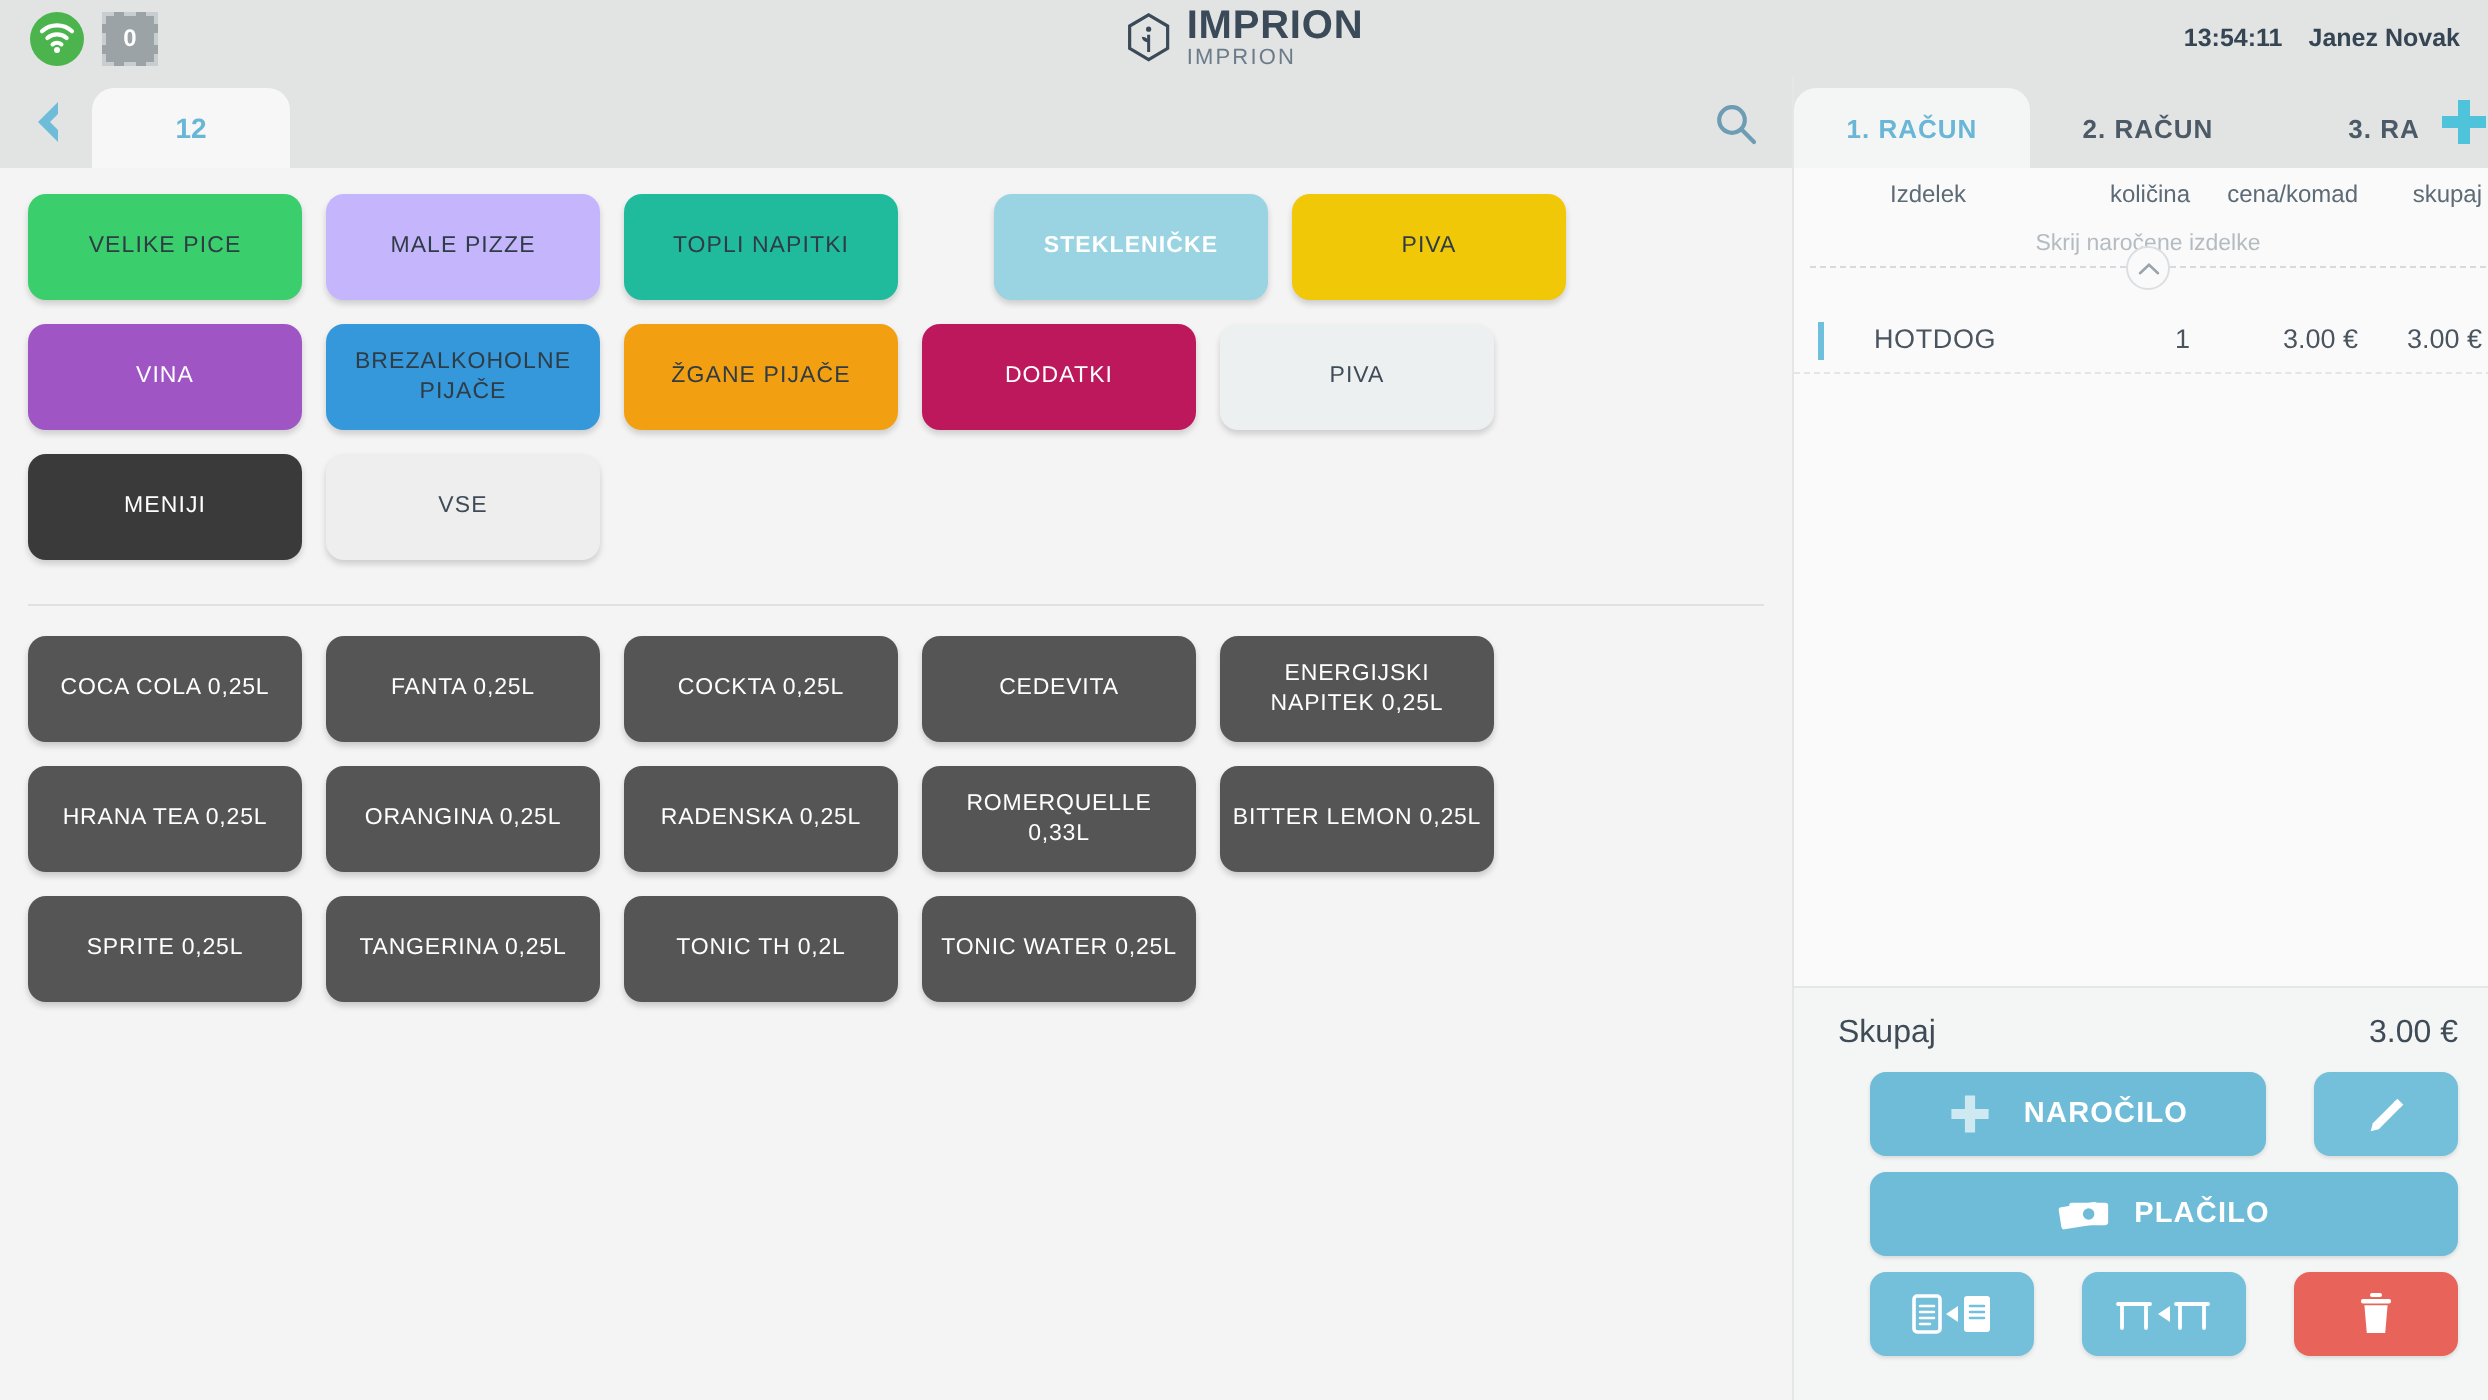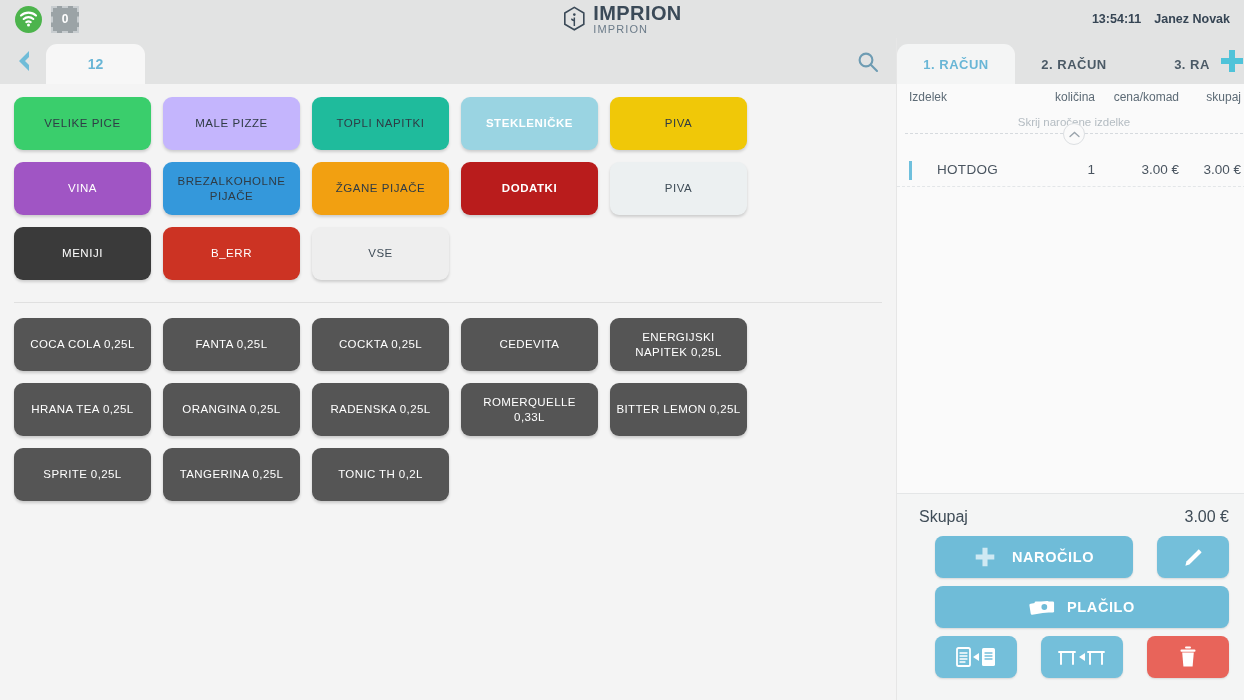--- a/index.html
+++ b/index.html
@@ -103,21 +103,21 @@
   .addtab {
     position: absolute; right: 2px; top: 6px;
     width: 34px; height: 34px; display: flex; align-items: center; justify-content: center;
     cursor: pointer;
   }
   .colhead {
     display: flex; align-items: center; height: 26px;
     font-size: 12px; color: #5d6b76; padding: 0 10px 0 12px;
     background: #fafafa;
   }
-  .ch-item { flex: 1; }
+  .ch-item { flex: 1; margin-left: 36px; }
   .ch-qty { width: 58px; text-align: right; }
   .ch-price { width: 84px; text-align: right; }
   .ch-sum { width: 62px; text-align: right; }
 
   .hidebar { text-align: center; font-size: 11.5px; color: #b4bcc2; padding-top: 6px; background:#fafafa; }
   .dashline {
     position: relative; height: 20px; background: #fafafa;
     border-top: 1px dashed #d6dade; margin: 5px 8px 0 8px;
   }
   .collapse-btn {
@@ -220,47 +220,44 @@
         <div class="grid" id="cat-grid">
             <div class="cat" style="background: rgb(58, 206, 108); color: rgb(47, 59, 69);">
               <span>VELIKE PICE</span>
             </div>
             <div class="cat" style="background: #c4b5fd; color: rgb(47, 59, 69);">
               <span>MALE PIZZE</span>
             </div>
             <div class="cat" style="background: rgb(31, 187, 156); color: rgb(47, 59, 69);">
               <span>TOPLI NAPITKI</span>
             </div>
-            <div class="cat" style="background: rgb(154, 212, 226); color: rgb(255, 255, 255); font-weight: bold;">
+            <div class="cat" style="background: rgb(154, 212, 226); color: rgb(255, 255, 255); font-weight: bold; margin-left: 36px;">
               <span>STEKLENIČKE</span>
             </div>
             <div class="cat" style="background: rgb(240, 200, 8); color: rgb(47, 59, 69);">
               <span>PIVA</span>
             </div>
             <div class="cat" style="background: rgb(160, 85, 196); color: rgb(255, 255, 255);">
               <span>VINA</span>
             </div>
             <div class="cat" style="background: rgb(52, 152, 219); color: rgb(47, 59, 69);">
               <span>BREZALKOHOLNE PIJAČE</span>
             </div>
             <div class="cat" style="background: rgb(242, 160, 17); color: rgb(47, 59, 69);">
               <span>ŽGANE PIJAČE</span>
             </div>
-            <div class="cat" style="background: #b91c1c; color: rgb(255, 255, 255); font-weight: bold;">
+            <div class="cat" style="background: #be185d; color: rgb(255, 255, 255);">
               <span>DODATKI</span>
             </div>
             <div class="cat" style="background: rgb(236, 240, 241); color: rgb(63, 76, 87);">
               <span>PIVA</span>
             </div>
             <div class="cat" style="background: rgb(58, 58, 58); color: rgb(255, 255, 255);">
               <span>MENIJI</span>
             </div>
-            <div class="cat" style="background: rgb(204, 51, 35); color: rgb(255, 255, 255);">
-              <span>B_ERR</span>
-            </div>
             <div class="cat" style="background: rgb(238, 238, 238); color: rgb(63, 76, 87);">
               <span>VSE</span>
             </div>
           </div>
       </div>
 
       <div class="sep"></div>
 
       <div class="prodwrap">
         <div class="grid" id="prod-grid">
@@ -295,20 +292,23 @@
               <span>BITTER LEMON 0,25L</span>
             </div>
             <div class="prod">
               <span>SPRITE 0,25L</span>
             </div>
             <div class="prod">
               <span>TANGERINA 0,25L</span>
             </div>
             <div class="prod">
               <span>TONIC TH 0,2L</span>
+            </div>
+            <div class="prod">
+              <span>TONIC WATER 0,25L</span>
             </div>
           </div>
       </div>
     </div>
 
     <div class="right">
 
       <div class="rtabs" id="rtabs">
         <div class="rtab active">
             <span>1. RAČUN</span>

